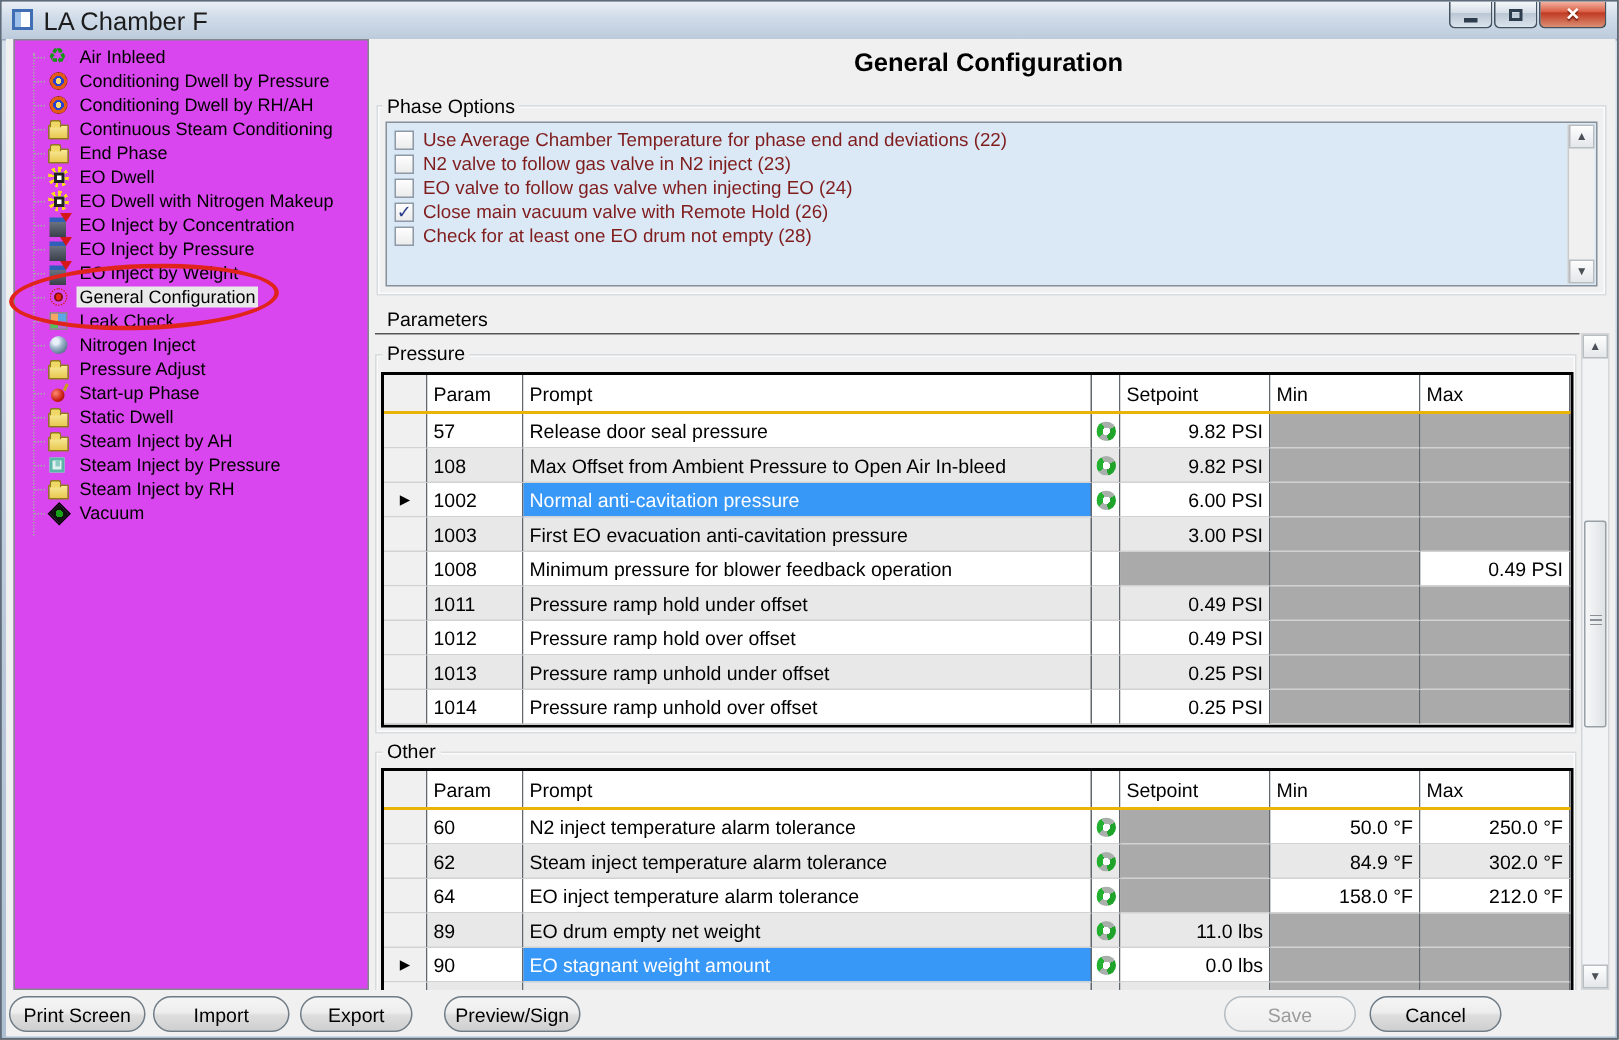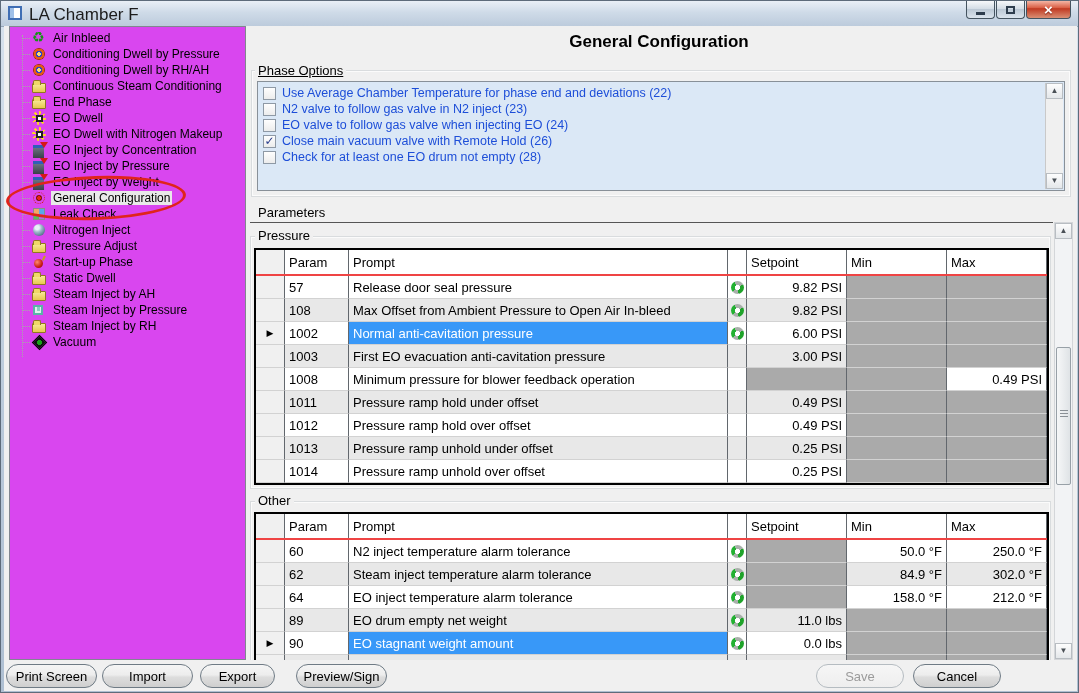--- a/index.html
+++ b/index.html
@@ -62,25 +62,25 @@
   .box-icon::after{content:"";position:absolute;left:5px;top:4px;width:3px;height:4px;background:#8cccc2;}
   .diamond-icon::before{content:"";position:absolute;left:2px;top:2px;width:9px;height:9px;transform:rotate(45deg);
     background:radial-gradient(circle,#19a019 0 2.5px,#101010 2.5px);border:1px solid #000;}
   .annot{position:absolute;left:2px;top:150px;width:174px;height:38px;border:3px solid #e0241c;
     border-radius:50%;transform:rotate(-2deg);z-index:6;pointer-events:none;}
   
   .page-title{position:absolute;left:244px;top:6px;width:822px;text-align:center;
     font-size:17px;font-weight:bold;color:#000;}
   .grouplabel{position:absolute;font-size:13px;color:#000;background:#f0f0f0;padding:0 3px;z-index:2;white-space:nowrap;}
   .gframe{position:absolute;border:1px solid #d9dcde;box-shadow:0 0 0 1px #fbfbfb inset;box-sizing:border-box;}
-  #phase-label{left:251px;top:37px;text-decoration:underline;}
+  #phase-label{left:251px;top:37px;}
   #phase-frame{left:247px;top:44px;width:820px;height:127px;}
   .listbox{position:absolute;left:253px;top:55px;width:808px;height:110px;background:#dbe8f6;
     border:1px solid #889098;box-sizing:border-box;padding:3px 0 0 1px;}
-  .opt{display:flex;align-items:center;height:16px;font-size:12.5px;color:#1d4ed8;}
+  .opt{display:flex;align-items:center;height:16px;font-size:12.5px;color:#7f1d1d;}
   .cb{width:13px;height:13px;flex:0 0 13px;background:linear-gradient(#fefefe,#ececec);
     border:1px solid #8e99a5;box-sizing:border-box;margin:0 6px 0 4px;
     display:flex;align-items:center;justify-content:center;}
   .cb.checked::after{content:"✓";color:#273c8c;font-size:12px;font-weight:bold;line-height:10px;}
   .lb-sb{position:absolute;right:1px;top:1px;bottom:1px;width:17px;background:#f0f0f0;border-left:1px solid #c9c9c9;}
   .sb-arrow{position:absolute;left:0;width:17px;height:16px;box-sizing:border-box;
     border:1px solid #b8bdc2;background:linear-gradient(#fdfdfd,#e4e7ea);
     color:#4a5056;font-size:8px;line-height:14px;text-align:center;}
   .sb-arrow.bottom{bottom:0;}
   .sb-arrow.top{top:0;}
@@ -89,21 +89,21 @@
   #params-viewport{position:absolute;left:244px;top:199px;width:806px;height:435px;overflow:hidden;}
   .vp-label{position:absolute;font-size:13px;color:#000;background:#f0f0f0;padding:0 3px;z-index:2;white-space:nowrap;}
   #g0-label{left:7px;top:3px;}
   #g0-frame{position:absolute;left:2px;top:11px;width:801px;height:253px;}
   #g1-label{left:7px;top:268px;}
   #g1-frame{position:absolute;left:2px;top:276px;width:801px;height:200px;}
   .ptable{position:absolute;width:795px;border:2px solid #000;background:#fff;box-sizing:border-box;}
   #table-0{left:6px;top:23px;}
   #table-1{left:6px;top:287px;}
   .prow{display:flex;height:23px;}
-  .prow.head{height:24px;border-bottom:2px solid #ef4444;}
+  .prow.head{height:24px;border-bottom:2px solid #eab308;}
   .pc{border-right:1px solid #62676d;border-bottom:1px solid #d2d2d2;box-sizing:border-box;
     display:flex;align-items:center;padding:0 4px;font-size:13px;color:#000;
     white-space:nowrap;overflow:hidden;background:#fff;}
   .head .pc{border-bottom:none;background:#fff;}
   .c0{width:29px;justify-content:center;background:#f0f0f0 !important;font-size:9px;}
   .c1{width:64px;}
   .c2{flex:1;}
   .c3{width:19px;padding:0;justify-content:center;}
   .c4,.c5,.c6{width:100px;justify-content:flex-end;}
   .head .c4,.head .c5,.head .c6{justify-content:flex-start;}

